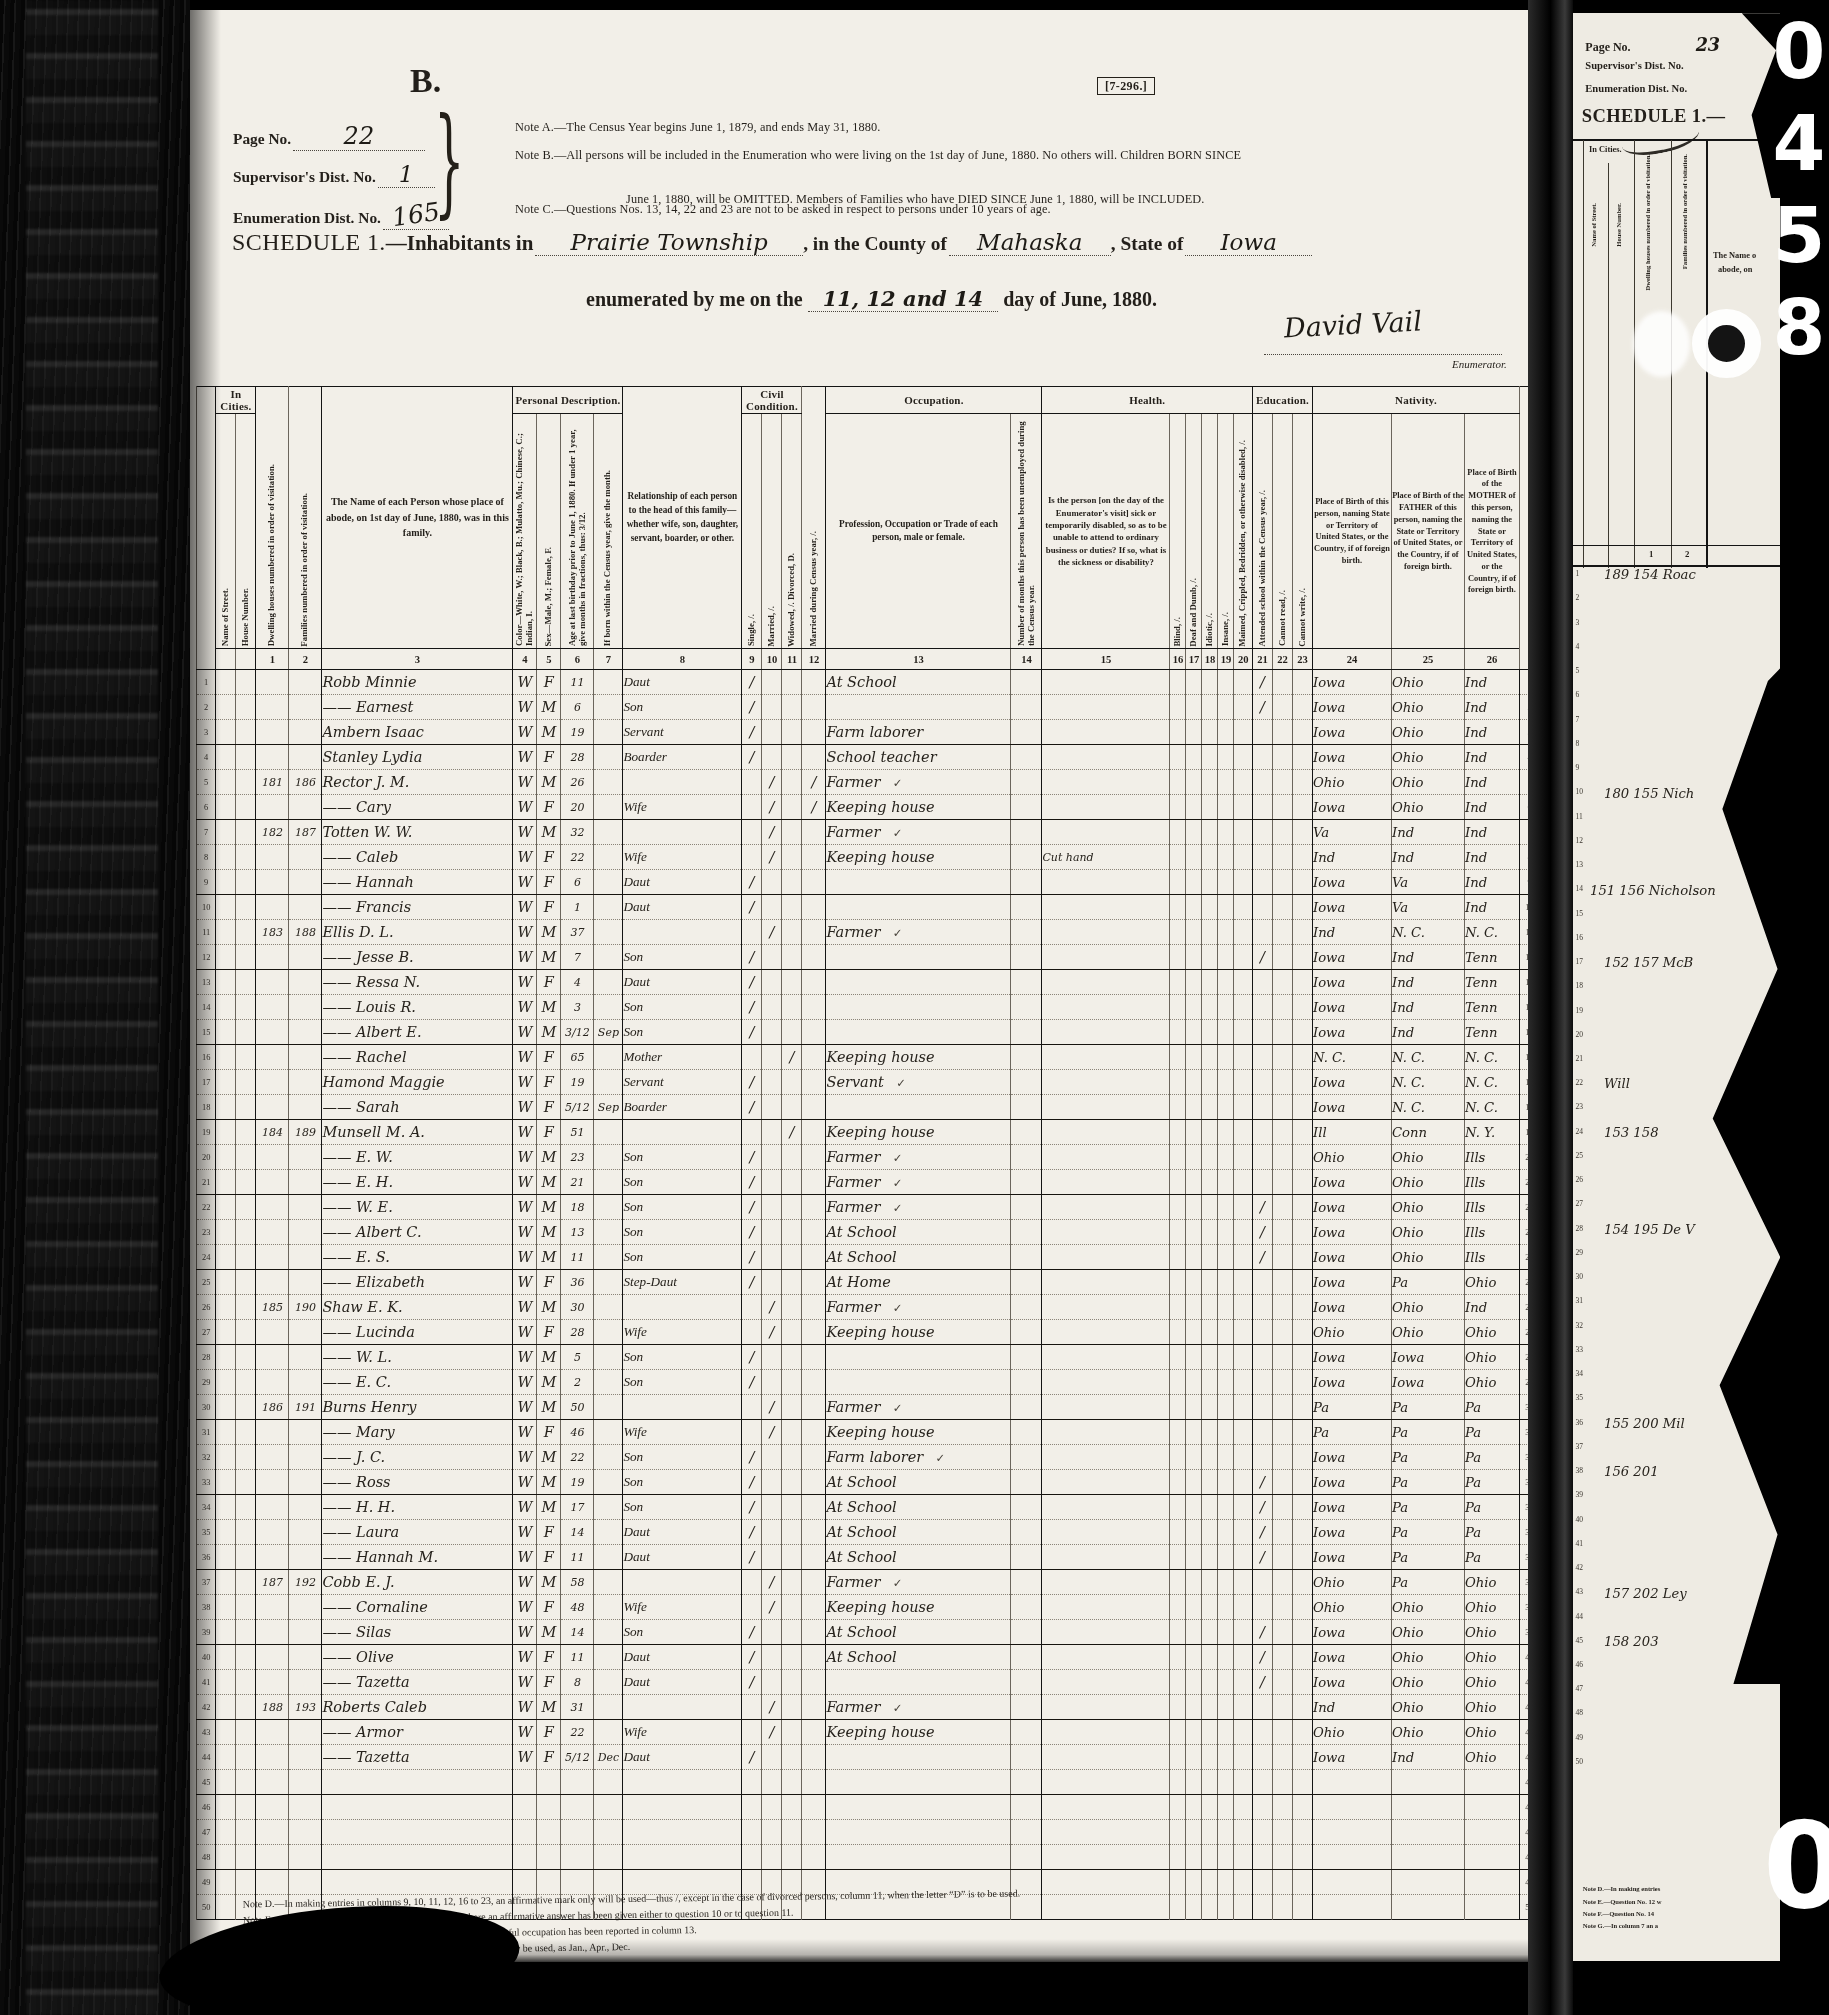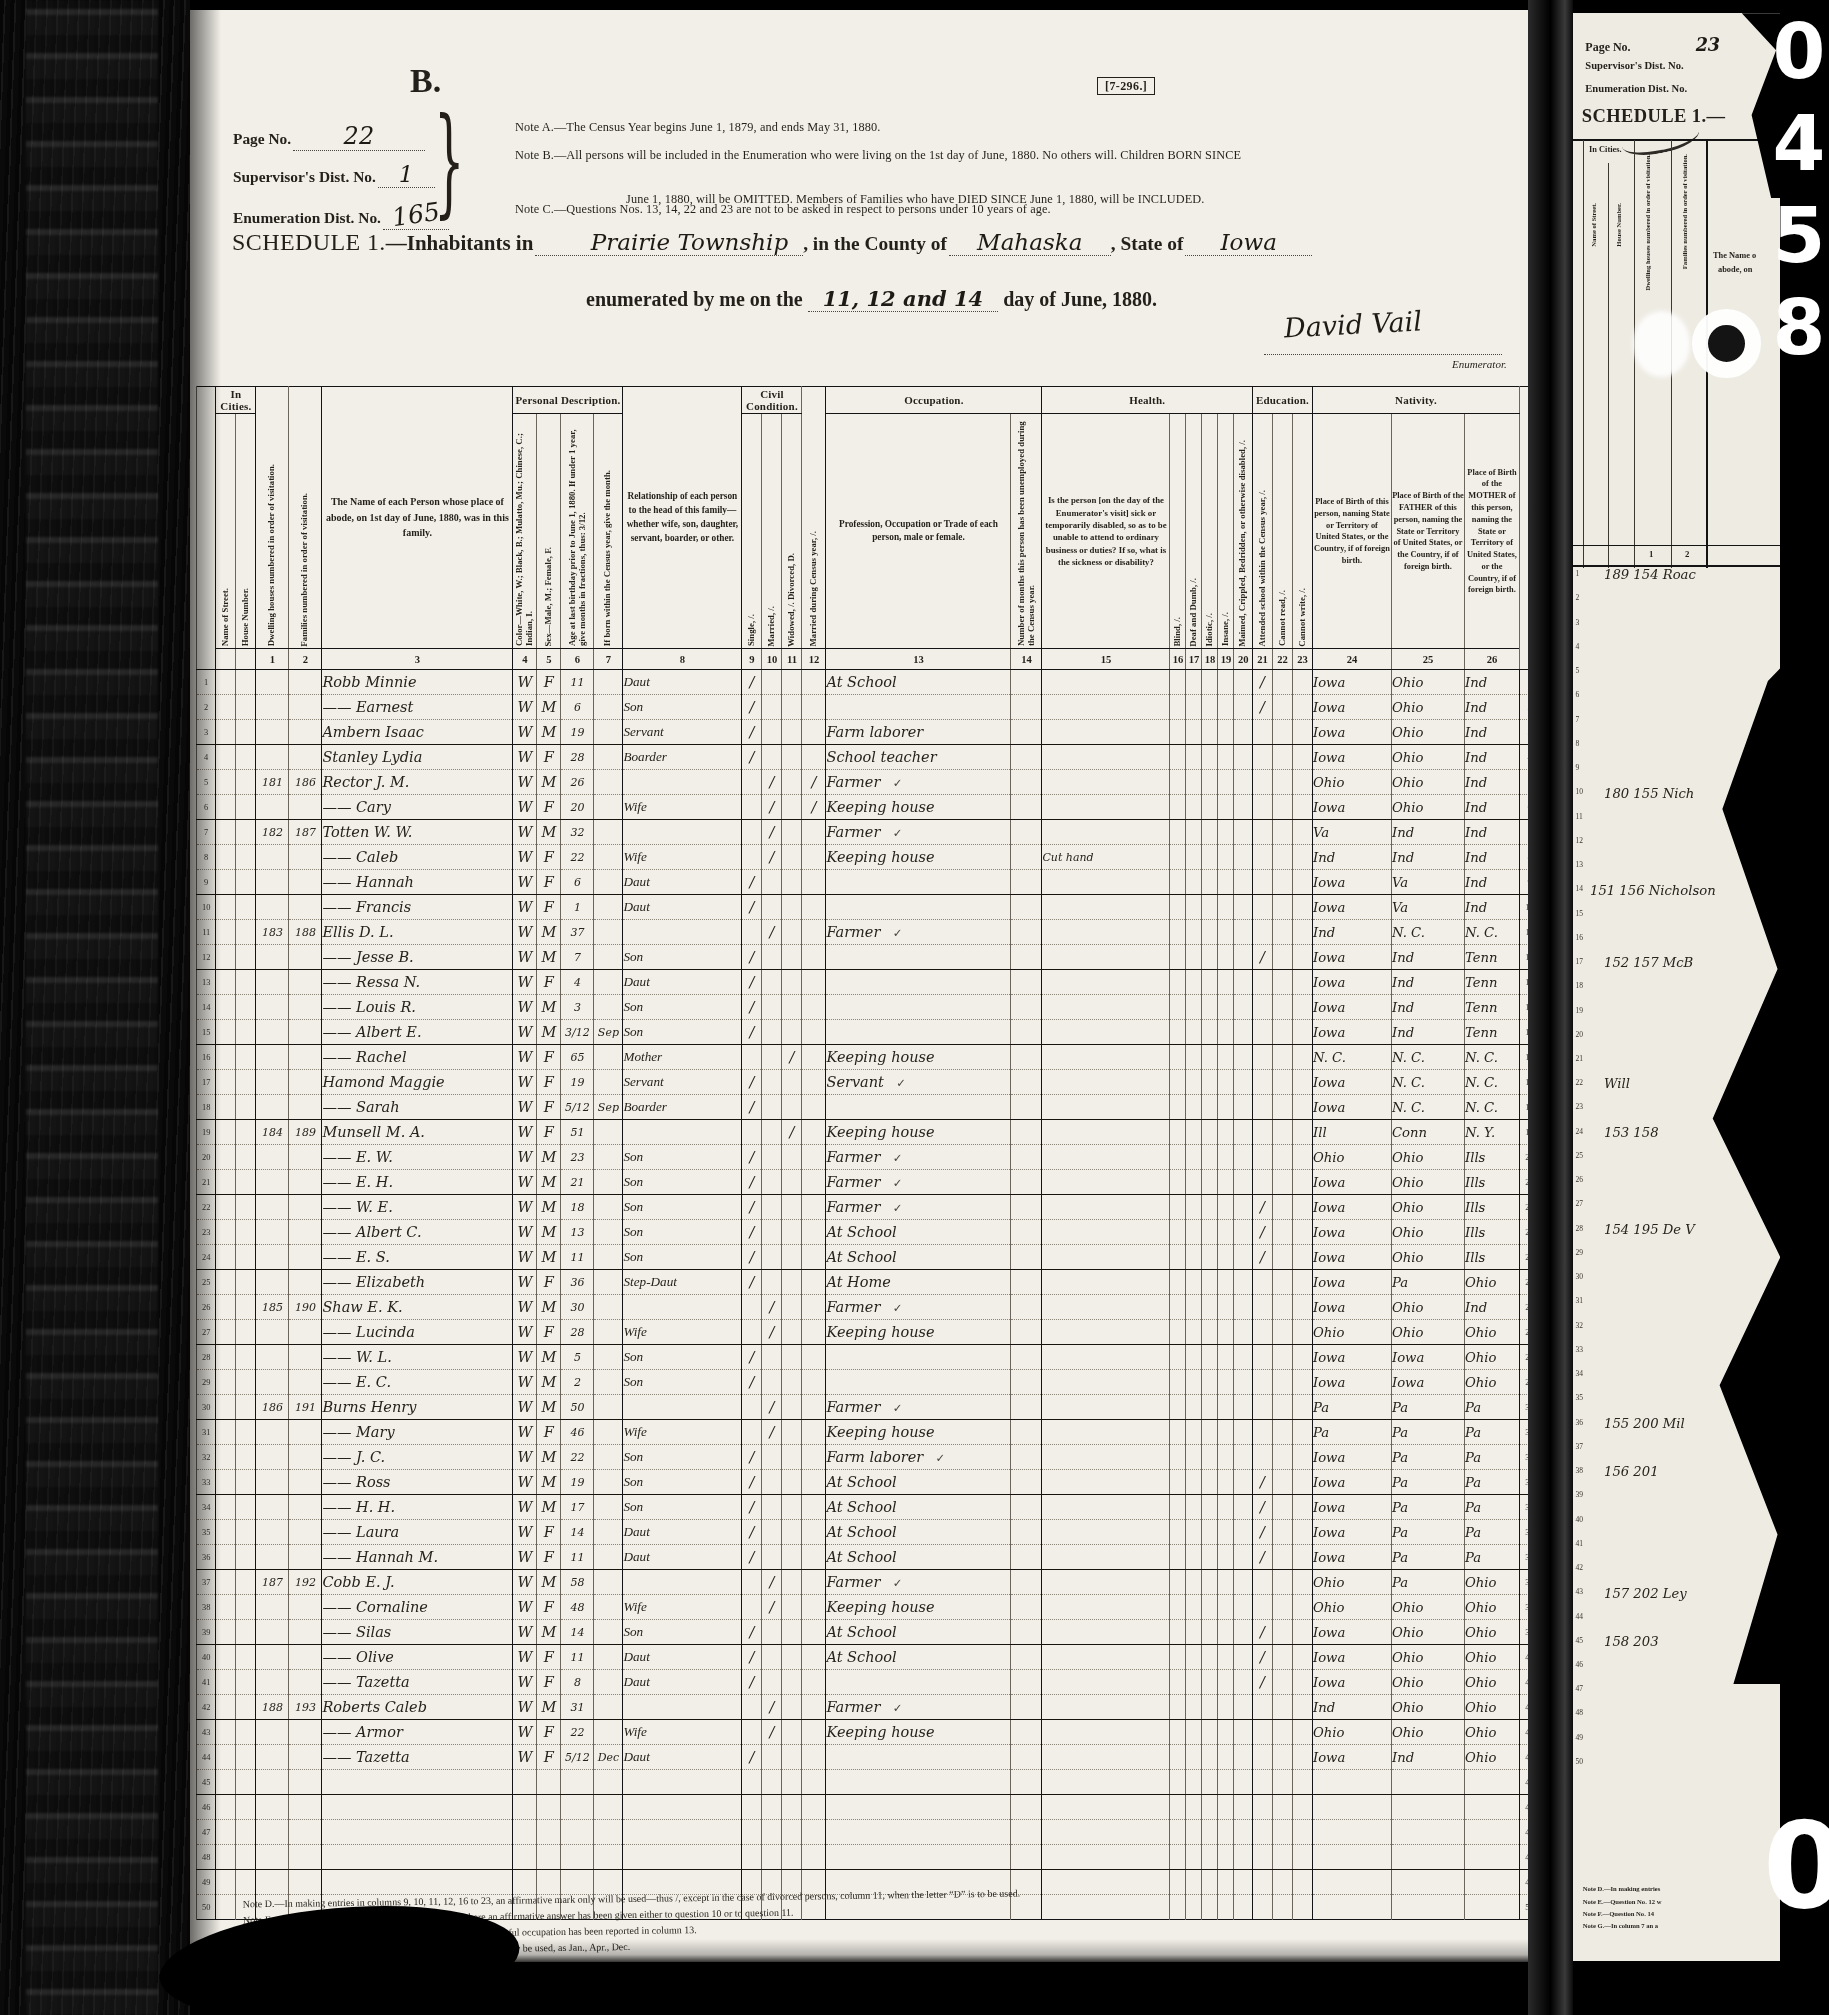--- a/index.html
+++ b/index.html
@@ -137,21 +137,21 @@
     </div>
     <div class="brace" style="left:244px;top:82px;position:absolute;">}</div>
 
     <div class="topnote" style="left:325px;top:110px;">Note A.—The Census Year begins June 1, 1879, and ends May 31, 1880.</div>
     <div class="topnote" style="left:325px;top:138px;">Note B.—All persons will be included in the Enumeration who were living on the 1st day of June, 1880.  No others will.  Children BORN SINCE</div>
     <div class="topnote" style="left:436px;top:165px;margin-top:17px;">June 1, 1880, will be OMITTED.  Members of Families who have DIED SINCE June 1, 1880, will be INCLUDED.</div>
     <div class="topnote" style="left:325px;top:192px;">Note C.—Questions Nos. 13, 14, 22 and 23 are not to be asked in respect to persons under 10 years of age.</div>
 
     <div class="title-line" style="left:42px;top:219px;">
       <span class="sched">SCHEDULE 1.</span><span class="t-mid">—Inhabitants in</span>
-      <span class="fill" style="min-width:238px;text-align:right;">Prairie Township</span><span class="t-sm">, in the County of</span>
+      <span class="fill" style="min-width:238px;">Prairie Township</span><span class="t-sm">, in the County of</span>
       <span class="fill" style="min-width:132px;">Mahaska</span><span class="t-sm">, State of</span>
       <span class="fill" style="min-width:97px;">Iowa</span>
     </div>
     <div class="enum-line" style="left:396px;top:276px;position:absolute;">
       <span>enumerated by me on the</span>
       <span class="fill" style="font-size:21px;min-width:132px;">11, 12 and 14</span>
       <span>day of June, 1880.</span>
     </div>
     <div class="sig" style="left:1094px;top:299px;">David Vail</div>
     <div class="sig-line" style="left:1074px;top:344px;"></div>

